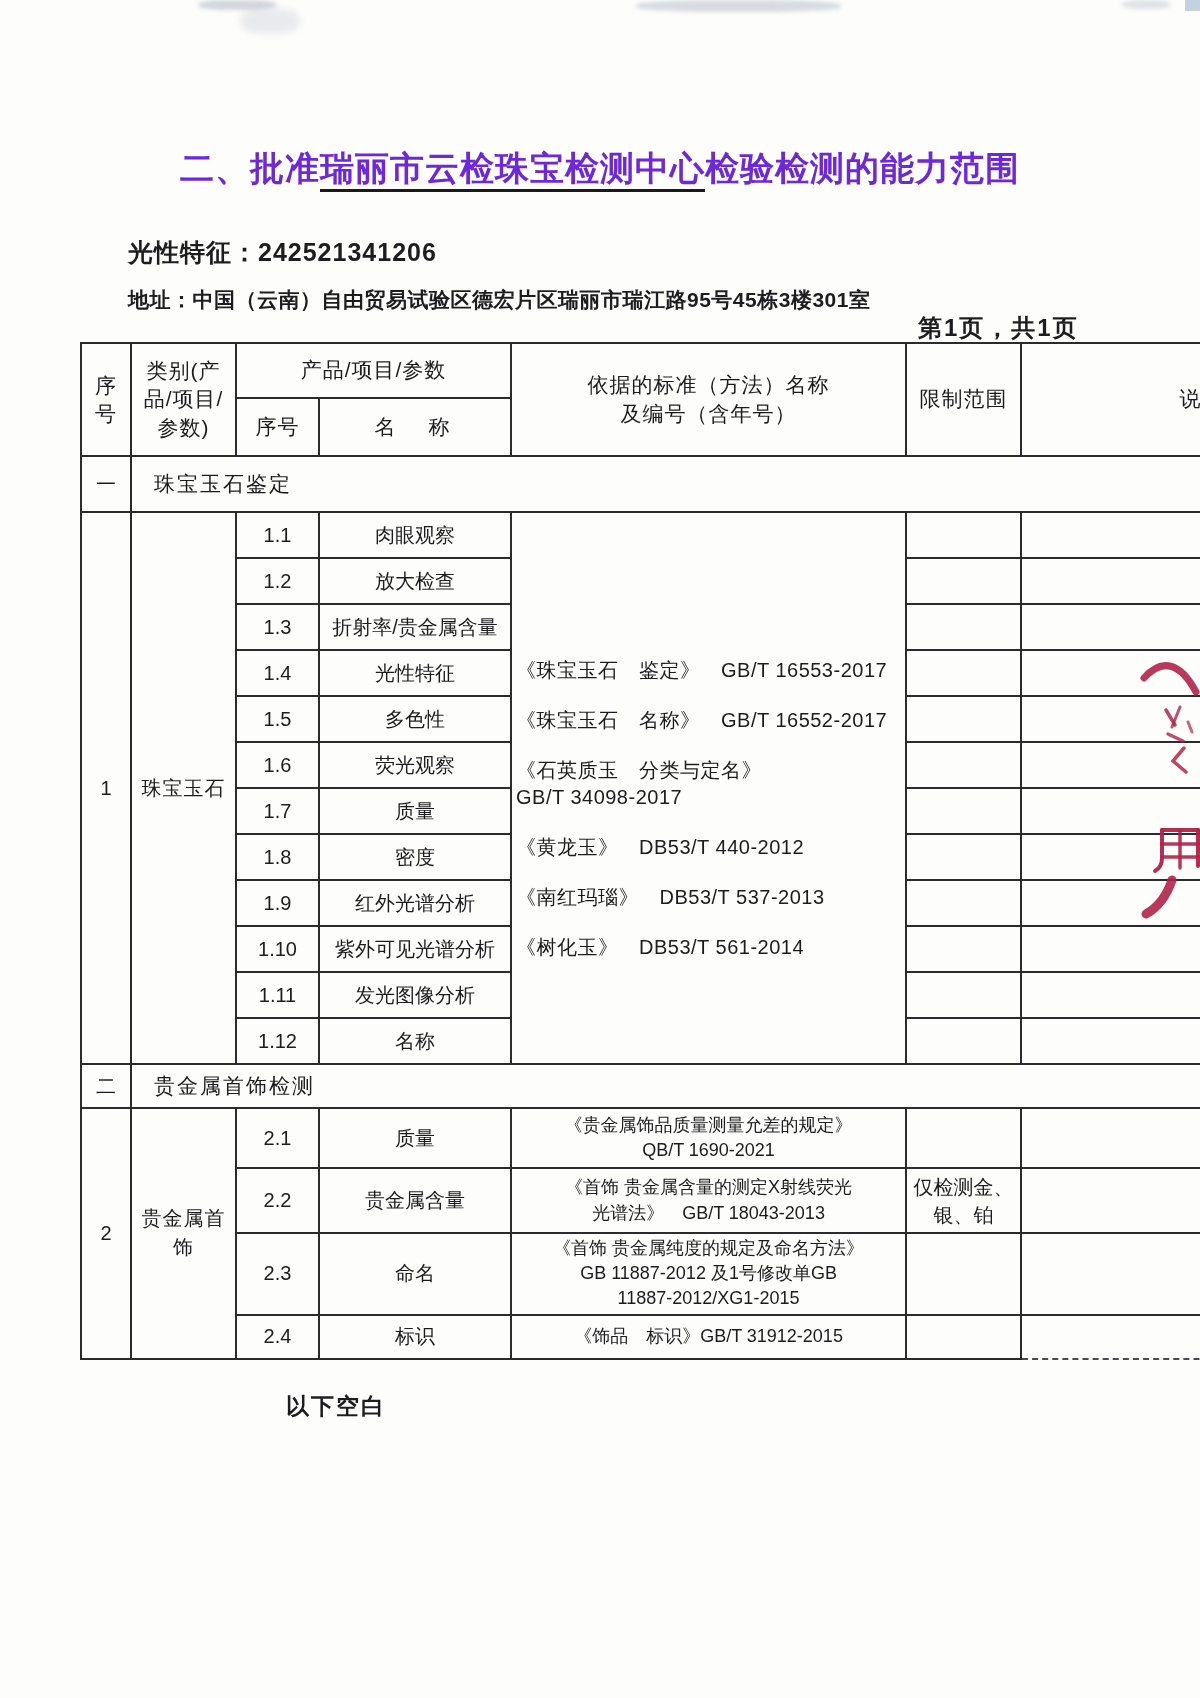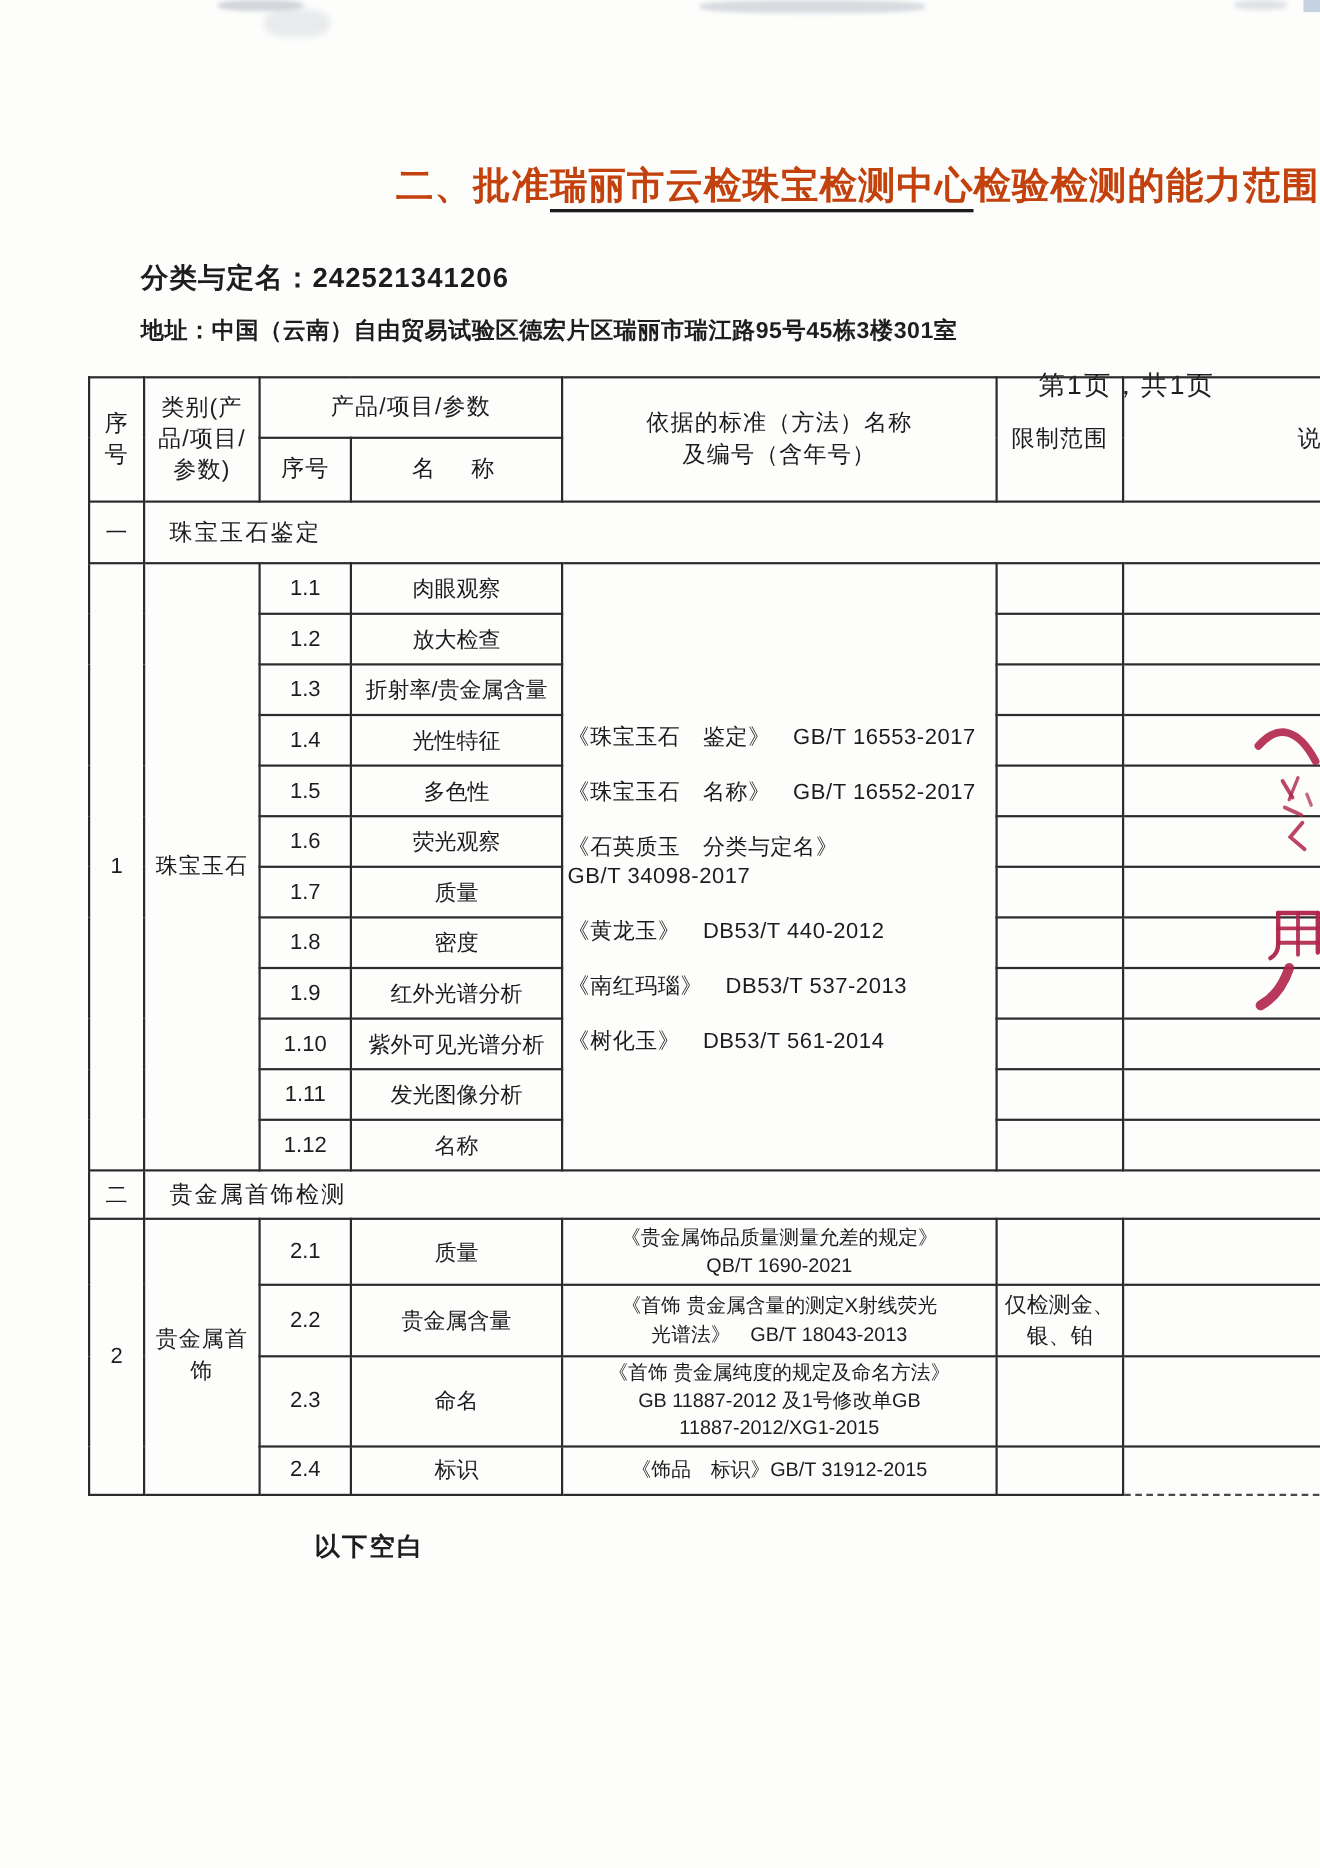--- a/index.html
+++ b/index.html
@@ -17,26 +17,26 @@
   .sm1{left:198px;top:0;width:78px;height:10px;background:#a7b0ba;opacity:.5;filter:blur(2px);}
   .sm2{left:636px;top:0;width:205px;height:12px;background:#aab3bd;opacity:.45;filter:blur(2px);}
   .sm3{left:1122px;top:0;width:48px;height:9px;background:#b3bac2;opacity:.4;filter:blur(2px);}
   .sm4{left:240px;top:8px;width:60px;height:26px;background:#c3cad2;opacity:.35;filter:blur(3px);}
   .corner-mark{position:absolute;right:0;top:0;width:15px;height:11px;background:#b9c9da;opacity:.85;}
   .red-marks{position:absolute;left:1138px;top:652px;width:62px;height:270px;overflow:visible;}
 
   
   .doc-title{
     position:absolute;left:0;top:146px;width:100%;
-    text-align:right;font-size:34px;font-weight:bold;letter-spacing:1px;color:#c2410c;
+    text-align:center;font-size:34px;font-weight:bold;letter-spacing:1px;color:#6d28d9;
   }
   .doc-title .u{border-bottom:3px solid #1a1a1c;padding-bottom:2px;}
   .cert-line{position:absolute;left:128px;top:236px;font-size:25px;font-weight:600;letter-spacing:1px;}
   .addr-line{position:absolute;left:128px;top:286px;font-size:21px;font-weight:600;letter-spacing:.5px;}
-  .page-ind{position:absolute;left:918px;top:334px;font-size:24px;font-weight:400;letter-spacing:2px;margin-left:26px;}
+  .page-ind{position:absolute;left:918px;top:312px;font-size:24px;font-weight:700;letter-spacing:2px;}
 
   
   .cap-table{
     position:absolute;left:80px;top:342px;
     border-collapse:collapse;table-layout:fixed;
     width:1300px;
     font-size:20px;color:#1c1c1e;
   }
   .cap-table col.c1{width:50px;}
   .cap-table col.c2{width:105px;}
@@ -89,21 +89,21 @@
 <div class="page">
 
   <div class="smudge sm1"></div>
   <div class="smudge sm2"></div>
   <div class="smudge sm3"></div>
   <div class="smudge sm4"></div>
   <div class="corner-mark"></div>
 
   <div class="doc-title"><span>二、批准</span><span class="u">瑞丽市云检珠宝检测中心</span><span>检验检测的能力范围</span></div>
 
-  <div class="cert-line"><span>分类与定名：</span><span>242521341206</span></div>
+  <div class="cert-line"><span>光性特征：</span><span>242521341206</span></div>
 
   <div class="addr-line"><span>地址：</span><span>中国（云南）自由贸易试验区德宏片区瑞丽市瑞江路95号45栋3楼301室</span></div>
 
   <div class="page-ind">第1页，共1页</div>
 
   <table class="cap-table">
     <colgroup>
       <col class="c1">
         <col class="c2">
         <col class="c3">

